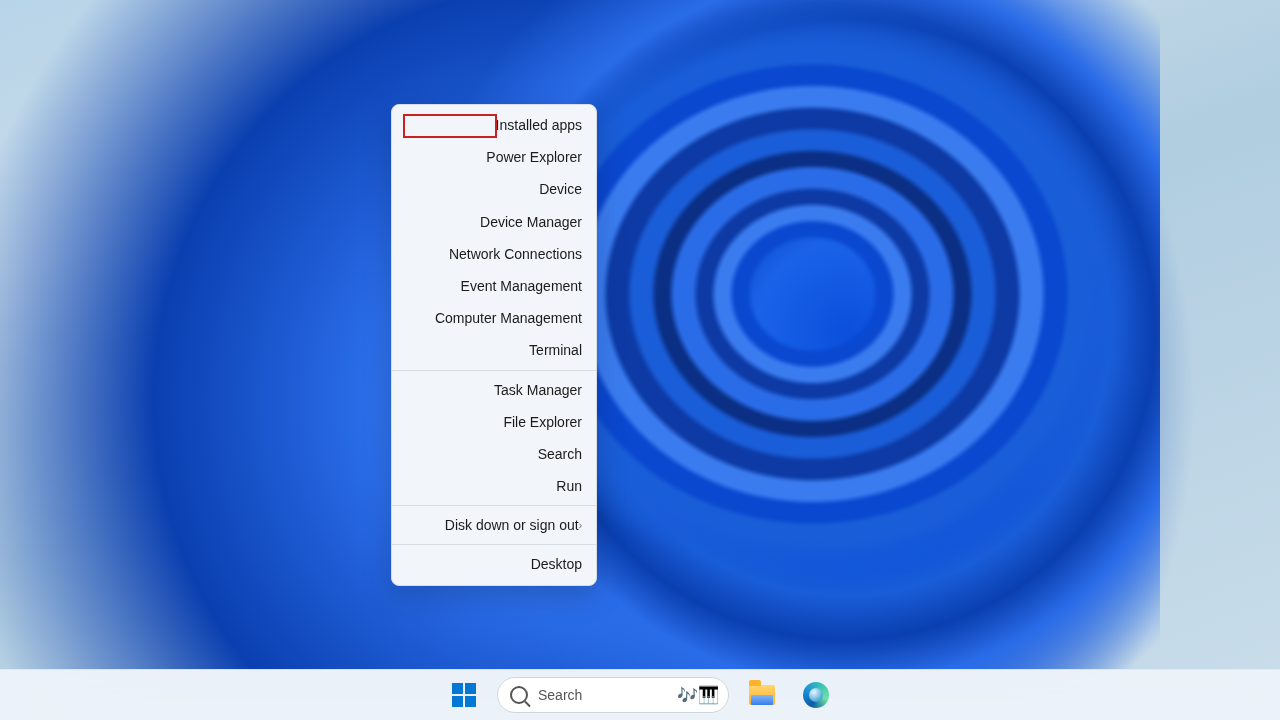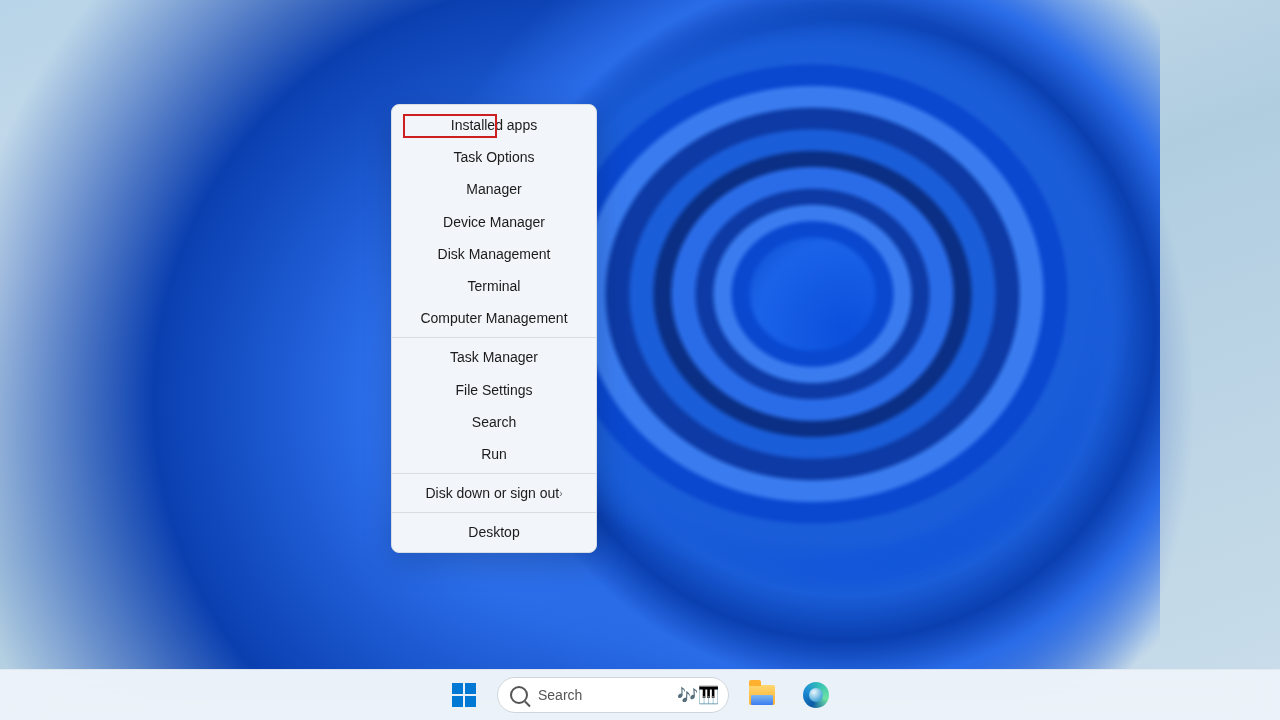--- a/index.html
+++ b/index.html
@@ -143,21 +143,21 @@
     border-radius: 8px;
     box-shadow: 0 10px 30px rgba(0,0,0,0.18);
     padding: 4px 0;
     font-size: 14px;
     color: #1b1b1b;
   }
   .cm-item {
     padding: 7px 14px;
     display: flex;
     align-items: center;
-    justify-content: center;
+    justify-content: flex-end;
     line-height: 1.3;
   }
   .cm-sep {
     height: 1px;
     background: #d7dde4;
     margin: 3px 0;
   }
   .cm-item .sub {
     font-size: 10px;
     color: #666;
@@ -173,43 +173,46 @@
 
 <div class="desktop">
   <div class="bloom"></div>
 </div>
 
 <div class="context-menu" id="context-menu">
     <div class="cm-item">
       <span>Installed apps</span>
     </div>
     <div class="cm-item">
-      <span>Task Options</span>
-    </div>
-    <div class="cm-item">
-      <span>Manager</span>
+      <span>Power Explorer</span>
+    </div>
+    <div class="cm-item">
+      <span>Device</span>
     </div>
     <div class="cm-item">
       <span>Device Manager</span>
     </div>
     <div class="cm-item">
-      <span>Disk Management</span>
+      <span>Network Connections</span>
+    </div>
+    <div class="cm-item">
+      <span>Event Management</span>
+    </div>
+    <div class="cm-item">
+      <span>Computer Management</span>
     </div>
     <div class="cm-item">
       <span>Terminal</span>
     </div>
-    <div class="cm-item">
-      <span>Computer Management</span>
-    </div>
     <div class="cm-sep"></div>
     <div class="cm-item">
       <span>Task Manager</span>
     </div>
     <div class="cm-item">
-      <span>File Settings</span>
+      <span>File Explorer</span>
     </div>
     <div class="cm-item">
       <span>Search</span>
     </div>
     <div class="cm-item">
       <span>Run</span>
     </div>
     <div class="cm-sep"></div>
     <div class="cm-item">
       <span>Disk down or sign out</span>

